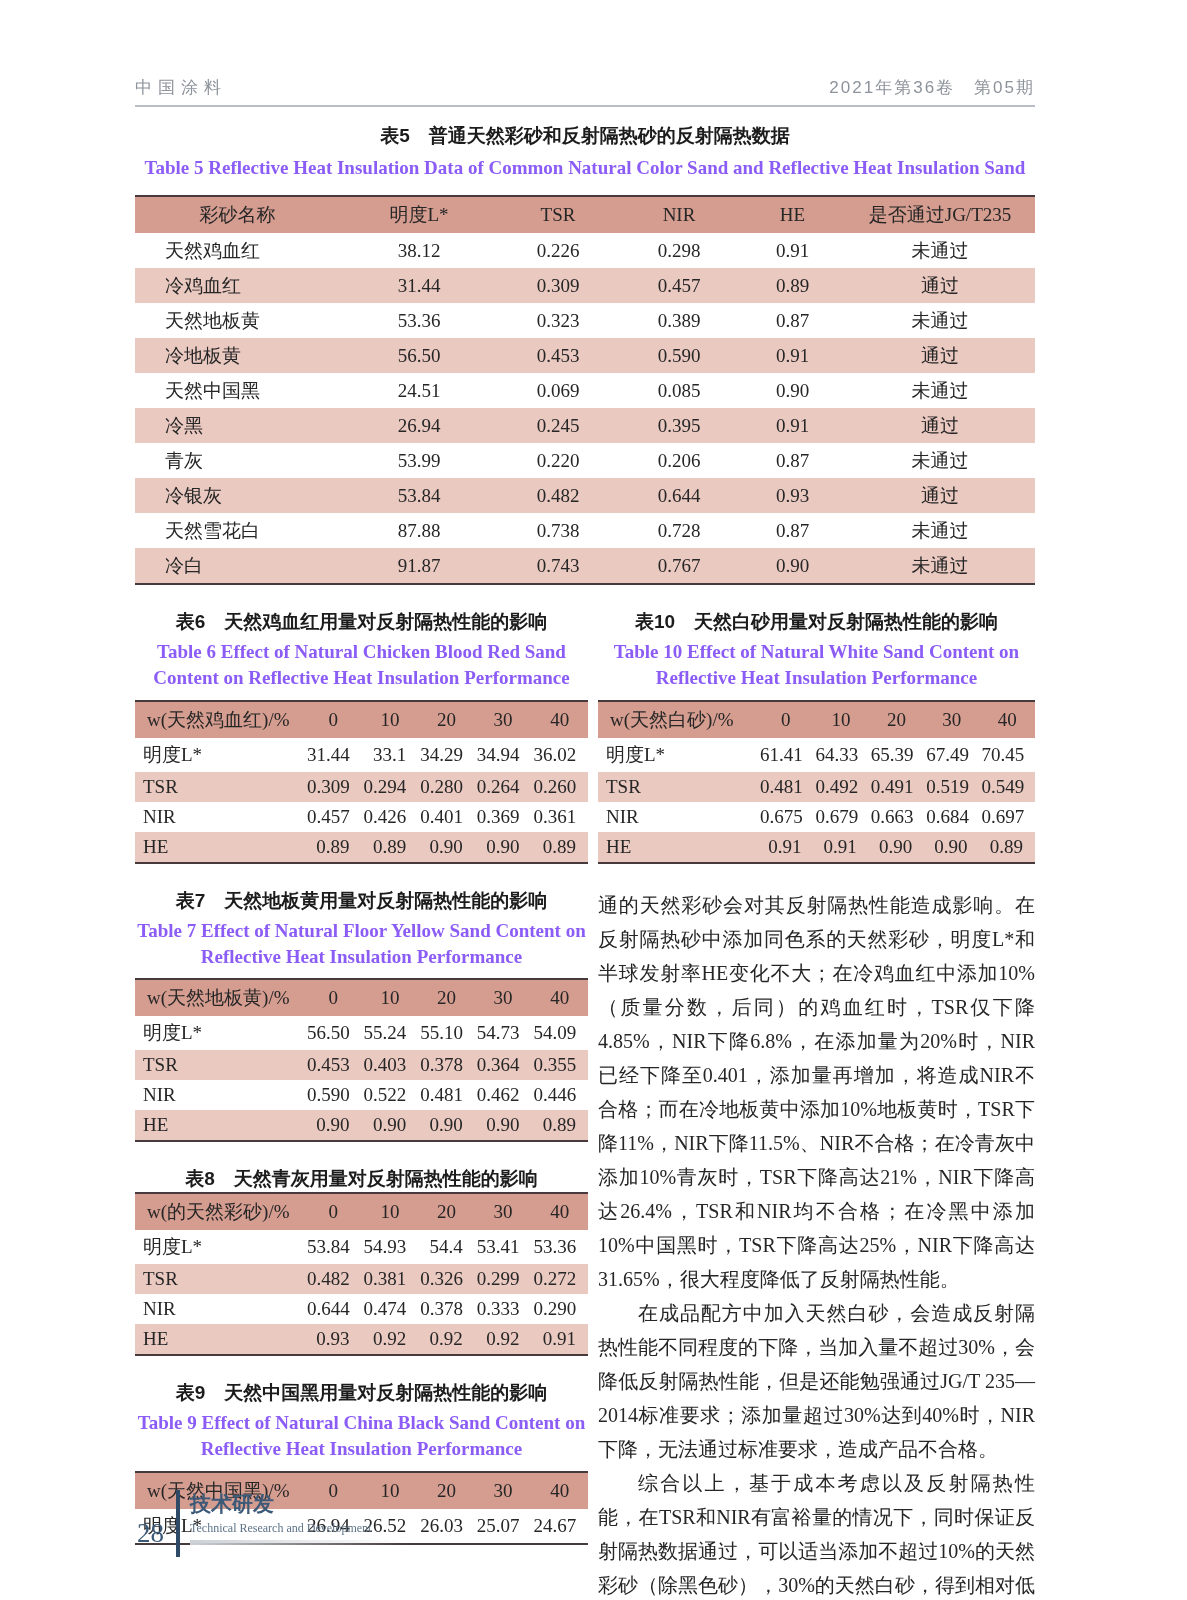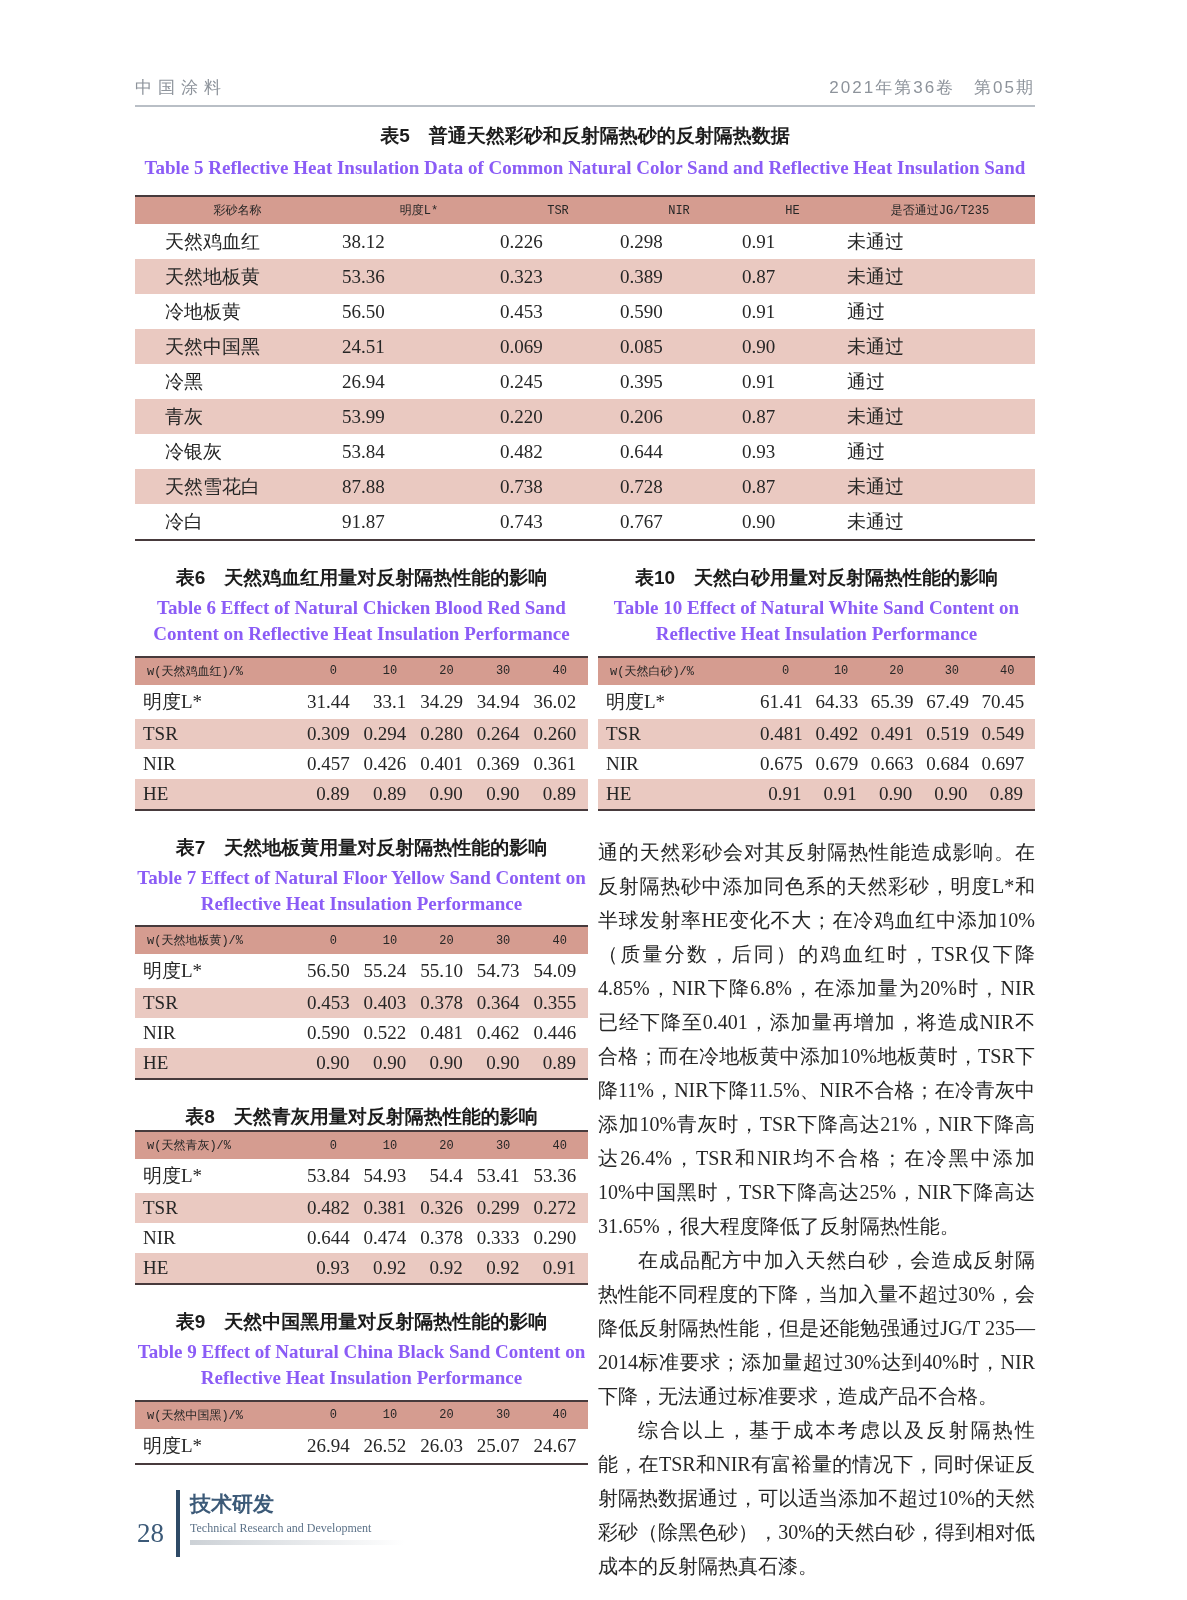--- a/index.html
+++ b/index.html
@@ -22,28 +22,28 @@
 
   
   .ttl-zh { text-align:center; font-family:"Liberation Sans","DejaVu Sans",sans-serif; font-weight:bold; font-size:19px; color:#1c1c1c; }
   .ttl-en { text-align:center; font-weight:bold; font-size:19px; color:#8b5cf6; line-height:1.38; }
   .t5-titles { margin-top:16px; }
   .t5-titles .ttl-en { margin-top:6px; }
 
   
   table { border-collapse:collapse; table-layout:fixed; }
   table.datatable { border-top:2px solid #473a3c; border-bottom:2px solid #473a3c; }
-  thead th { background:#d59c90; font-weight:normal; font-size:12px; padding:5px 2px;font-family:Liberation Mono, monospace; }
+  thead th { background:#d59c90; font-weight:normal; font-size:19px; padding:5px 2px; }
   tbody td { font-size:19px; padding:4px 2px; }
   tbody tr:nth-child(even) td { background:#eac9c1; }
 
   
   .t5 { width:900px; margin-top:14px; }
   .t5 th { text-align:center; }
-  .t5 td { text-align:left; }
+  .t5 td { text-align:center; }
   .t5 td:first-child { text-align:left; padding-left:30px; }
   .t5 tbody td { padding-top:4.5px; padding-bottom:4.5px; }
 
   
   .cols { display:flex; justify-content:space-between; margin-top:24px; }
   .col-left  { width:453px; }
   .col-right { width:437px; }
 
   .tblock { margin-bottom:24px; }
   .tblock .ttl-en { margin-top:4px; margin-bottom:8px; }
@@ -106,20 +106,28 @@
       <tbody>
         <tr>
           <td>天然鸡血红</td>
           <td>38.12</td>
           <td>0.226</td>
           <td>0.298</td>
           <td>0.91</td>
           <td>未通过</td>
         </tr>
         <tr>
+          <td>冷鸡血红</td>
+          <td>31.44</td>
+          <td>0.309</td>
+          <td>0.457</td>
+          <td>0.89</td>
+          <td>通过</td>
+        </tr>
+        <tr>
           <td>天然地板黄</td>
           <td>53.36</td>
           <td>0.323</td>
           <td>0.389</td>
           <td>0.87</td>
           <td>未通过</td>
         </tr>
         <tr>
           <td>冷地板黄</td>
           <td>56.50</td>
@@ -307,21 +315,21 @@
           <colgroup>
               <col style="width:170px">
               <col>
               <col>
               <col>
               <col>
               <col>
             </colgroup>
         <thead>
               <tr>
-                <th>w(天然青灰)/%</th>
+                <th>w(的天然彩砂)/%</th>
                 <th>0</th>
                 <th>10</th>
                 <th>20</th>
                 <th>30</th>
                 <th>40</th>
               </tr>
             </thead>
             <tbody>
               <tr>
                 <td>明度L*</td>

